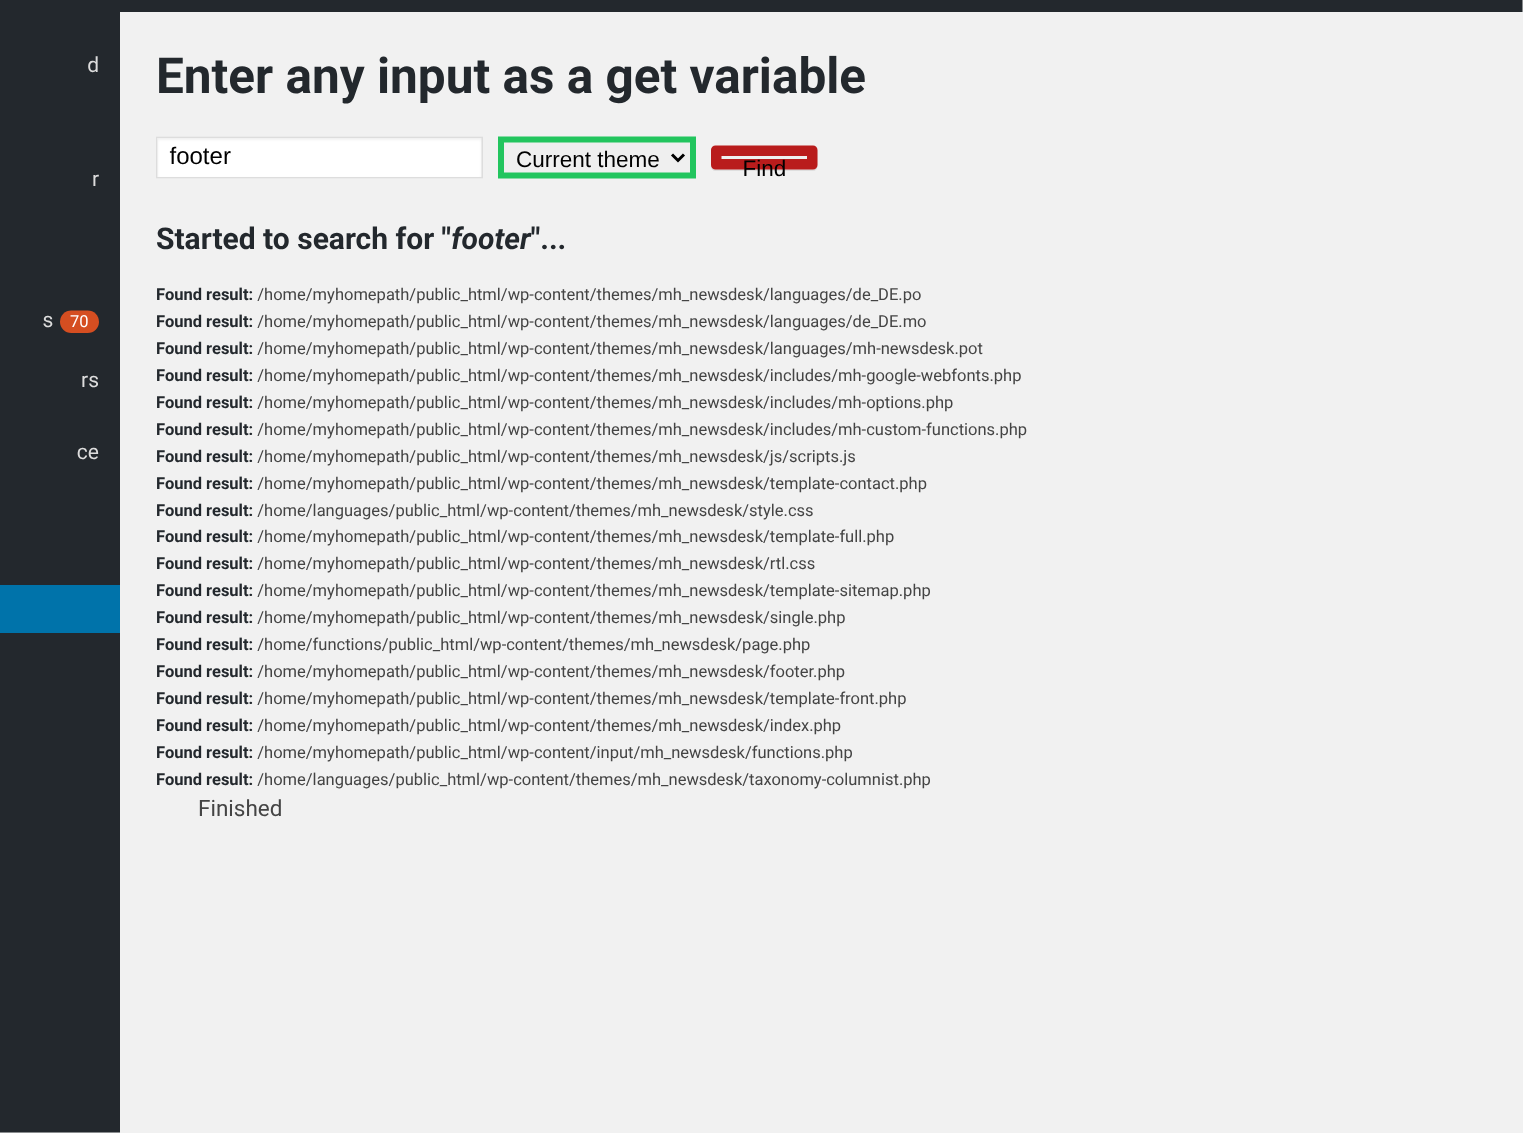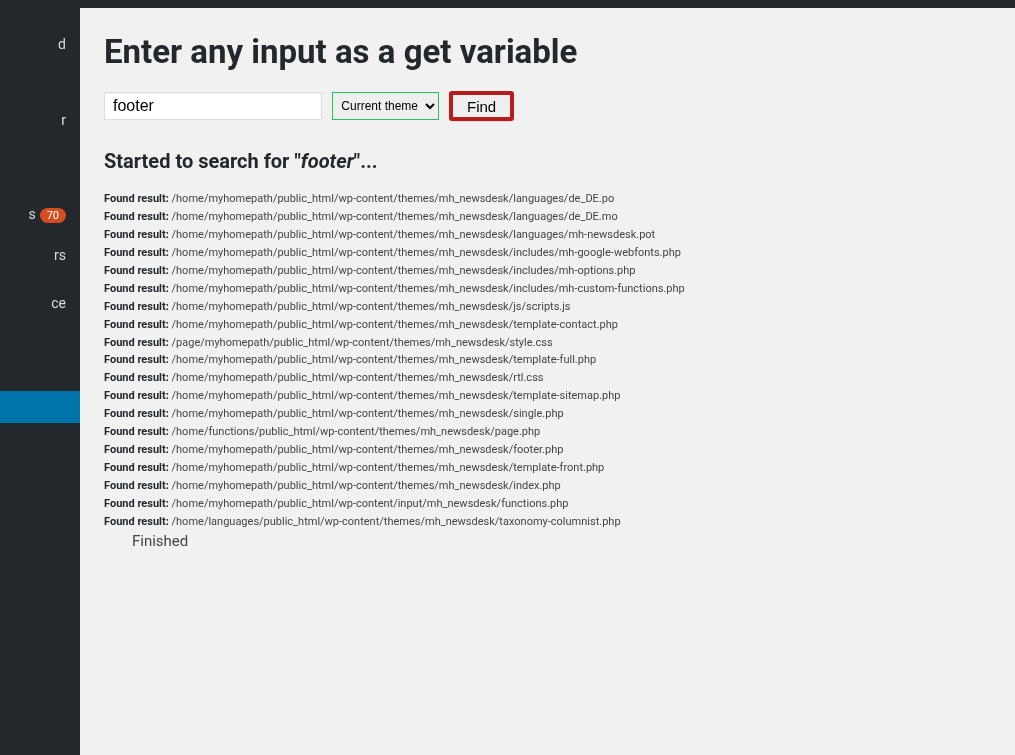--- a/index.html
+++ b/index.html
@@ -85,31 +85,30 @@
     width: 218px;
     height: 28px;
     padding: 2px 8px;
     font-size: 16px;
     border: 1px solid #ddd;
     background: #fff;
     box-shadow: inset 0 1px 2px rgba(0,0,0,0.07);
   }
   .select-input {
     height: 28px;
-    font-size: 12px;
+    font-size: 15px;
     padding: 2px 4px;
-    border: 1px solid #22c55e;
+    border: 4px solid #22c55e;
     background: #efefef;
-    text-align: right;
   }
   .find-btn {
-    height: 30px;
+    height: 16px;
     padding: 0 14px;
     font-size: 15px;
-    border: 4px solid #b91c1c;
+    border: 7px solid #b91c1c;
     background: #efefef;
     cursor: pointer;
     border-radius: 3px;
     box-shadow: 0 1px 0 rgba(0,0,0,0.08);
     text-align: right;
   }
   h2.status-line {
     font-size: 20px;
     font-weight: 700;
     margin: 0 0 18px 0;
@@ -177,21 +176,21 @@
 
   <div class="results" id="results">
       <p><span class="label">Found result:</span><span> /home/myhomepath/public_html/wp-content/themes/mh_newsdesk/languages/de_DE.po</span></p>
       <p><span class="label">Found result:</span><span> /home/myhomepath/public_html/wp-content/themes/mh_newsdesk/languages/de_DE.mo</span></p>
       <p><span class="label">Found result:</span><span> /home/myhomepath/public_html/wp-content/themes/mh_newsdesk/languages/mh-newsdesk.pot</span></p>
       <p><span class="label">Found result:</span><span> /home/myhomepath/public_html/wp-content/themes/mh_newsdesk/includes/mh-google-webfonts.php</span></p>
       <p><span class="label">Found result:</span><span> /home/myhomepath/public_html/wp-content/themes/mh_newsdesk/includes/mh-options.php</span></p>
       <p><span class="label">Found result:</span><span> /home/myhomepath/public_html/wp-content/themes/mh_newsdesk/includes/mh-custom-functions.php</span></p>
       <p><span class="label">Found result:</span><span> /home/myhomepath/public_html/wp-content/themes/mh_newsdesk/js/scripts.js</span></p>
       <p><span class="label">Found result:</span><span> /home/myhomepath/public_html/wp-content/themes/mh_newsdesk/template-contact.php</span></p>
-      <p><span class="label">Found result:</span><span> /page/myhomepath/public_html/wp-content/themes/mh_newsdesk/style.css</span></p>
+      <p><span class="label">Found result:</span><span> /home/languages/public_html/wp-content/themes/mh_newsdesk/style.css</span></p>
       <p><span class="label">Found result:</span><span> /home/myhomepath/public_html/wp-content/themes/mh_newsdesk/template-full.php</span></p>
       <p><span class="label">Found result:</span><span> /home/myhomepath/public_html/wp-content/themes/mh_newsdesk/rtl.css</span></p>
       <p><span class="label">Found result:</span><span> /home/myhomepath/public_html/wp-content/themes/mh_newsdesk/template-sitemap.php</span></p>
       <p><span class="label">Found result:</span><span> /home/myhomepath/public_html/wp-content/themes/mh_newsdesk/single.php</span></p>
       <p><span class="label">Found result:</span><span> /home/functions/public_html/wp-content/themes/mh_newsdesk/page.php</span></p>
       <p><span class="label">Found result:</span><span> /home/myhomepath/public_html/wp-content/themes/mh_newsdesk/footer.php</span></p>
       <p><span class="label">Found result:</span><span> /home/myhomepath/public_html/wp-content/themes/mh_newsdesk/template-front.php</span></p>
       <p><span class="label">Found result:</span><span> /home/myhomepath/public_html/wp-content/themes/mh_newsdesk/index.php</span></p>
       <p><span class="label">Found result:</span><span> /home/myhomepath/public_html/wp-content/input/mh_newsdesk/functions.php</span></p>
       <p><span class="label">Found result:</span><span> /home/languages/public_html/wp-content/themes/mh_newsdesk/taxonomy-columnist.php</span></p>

